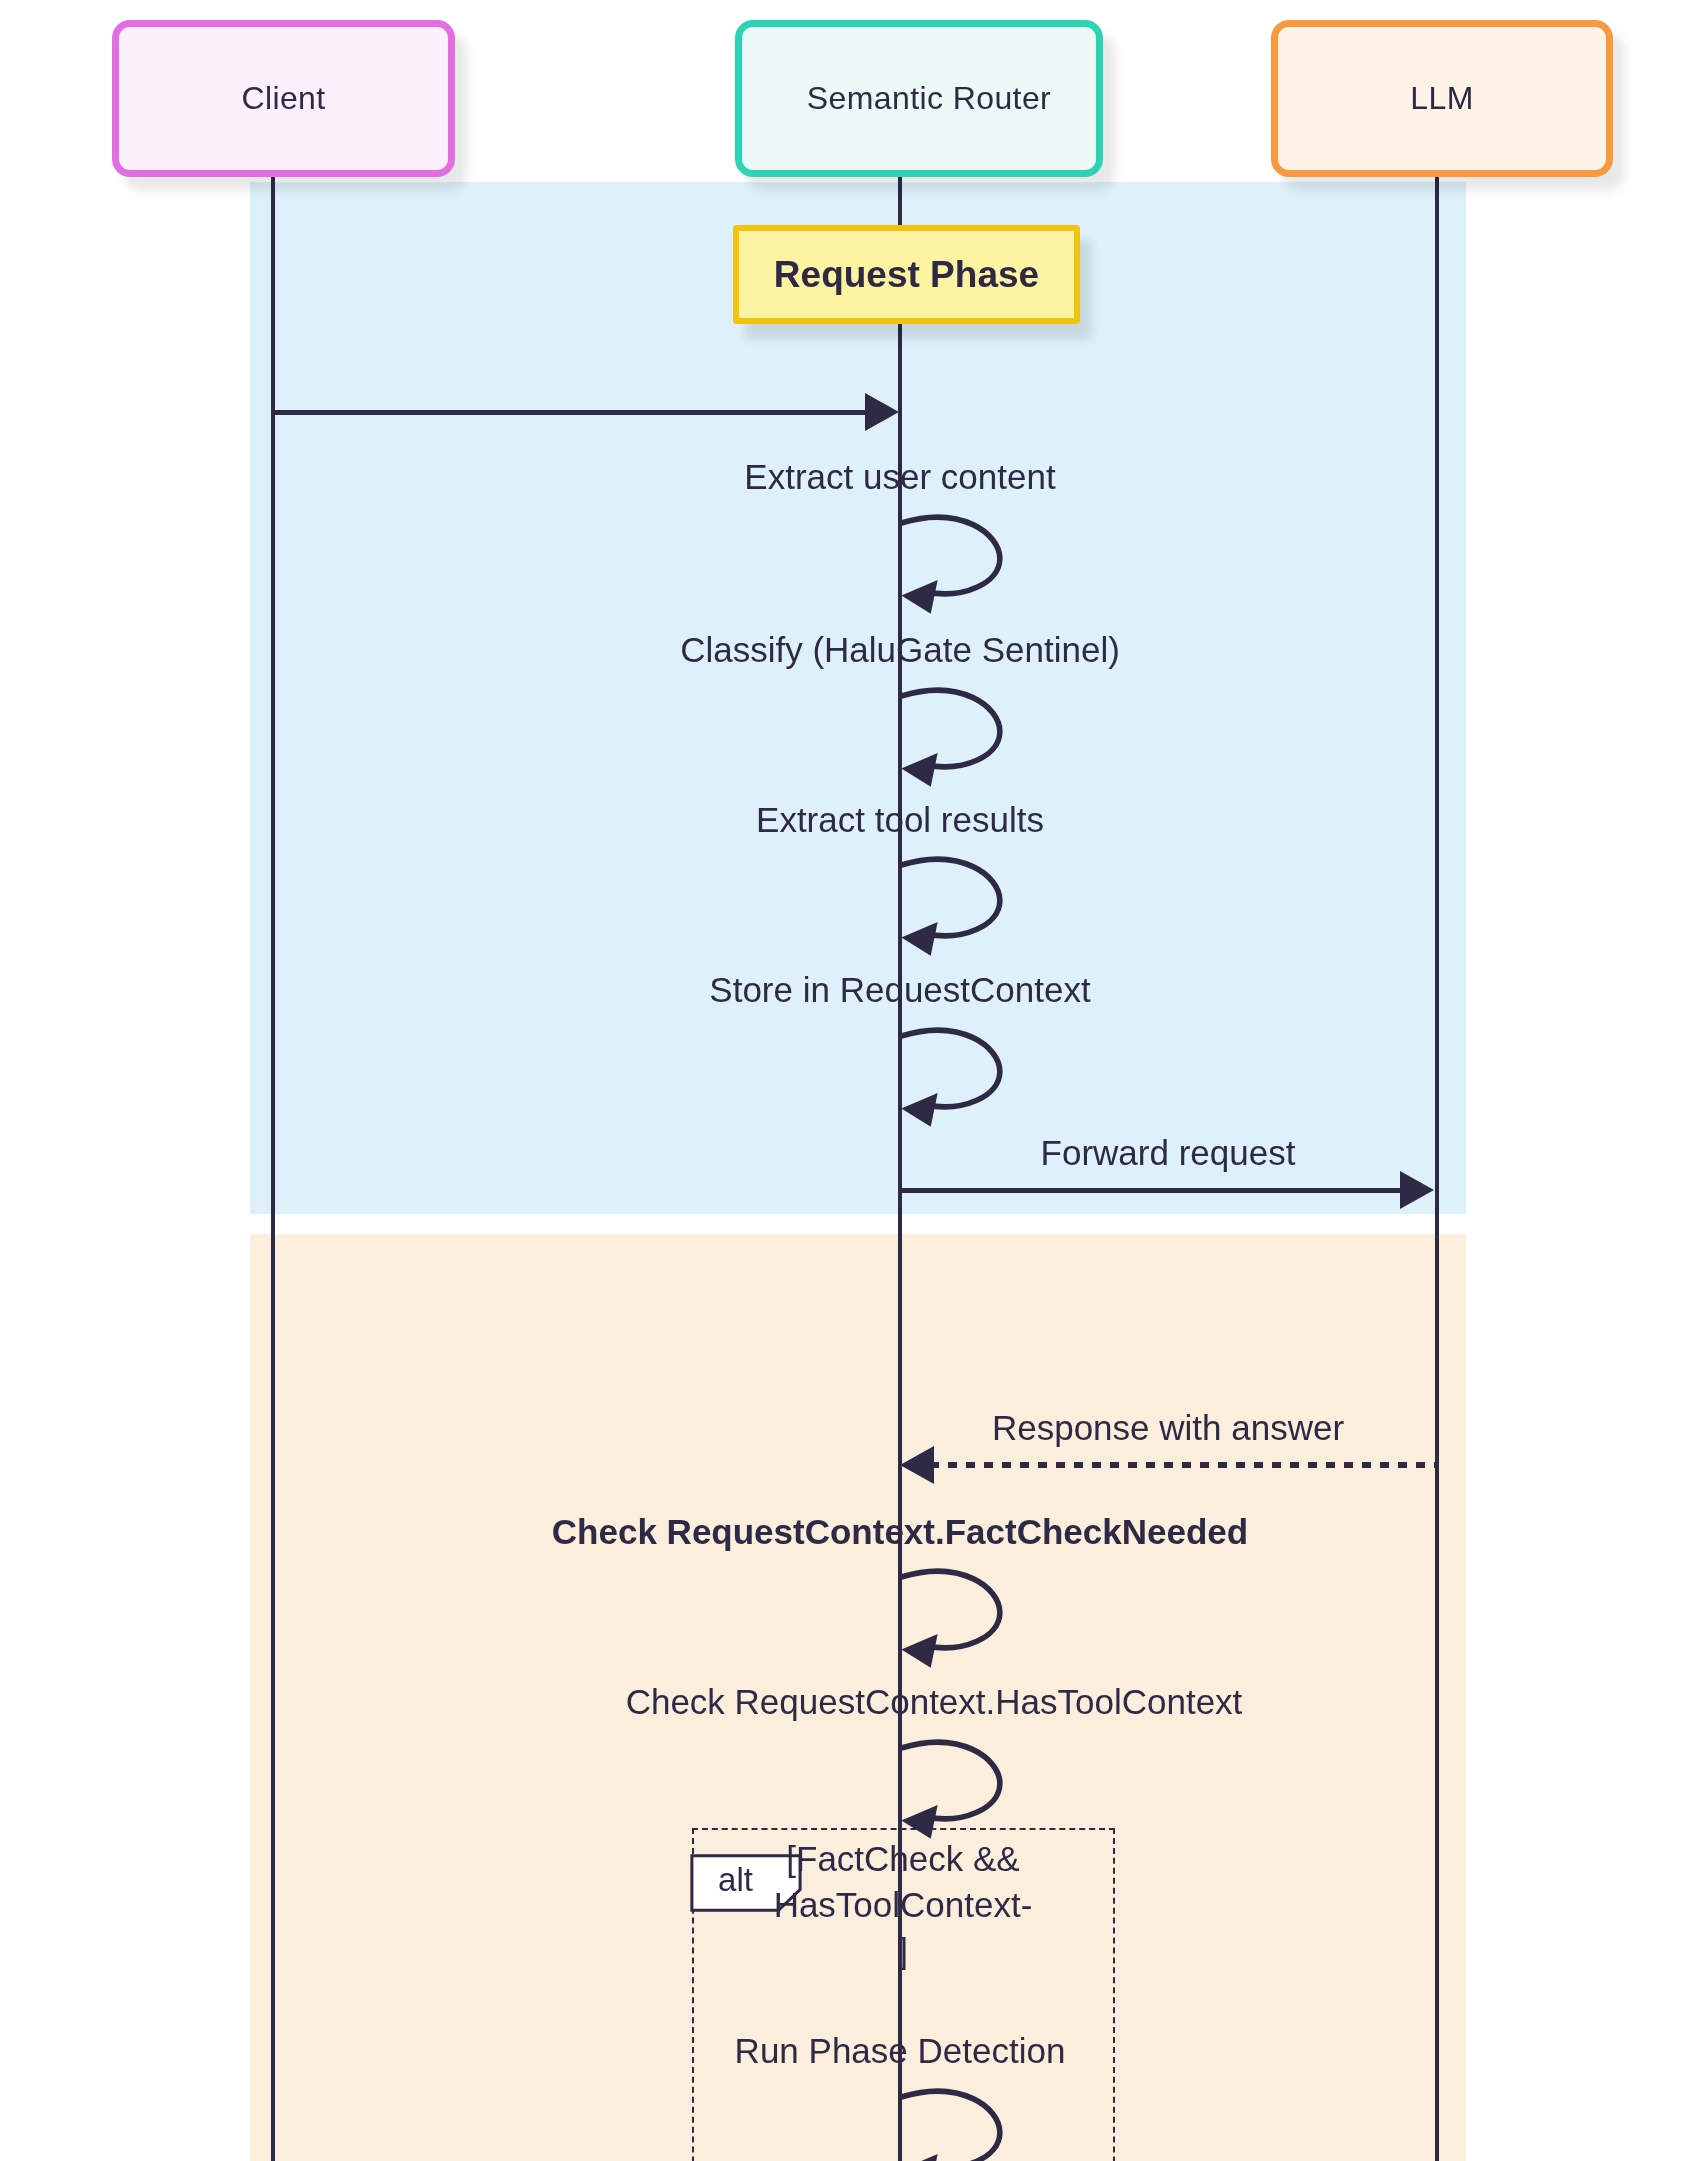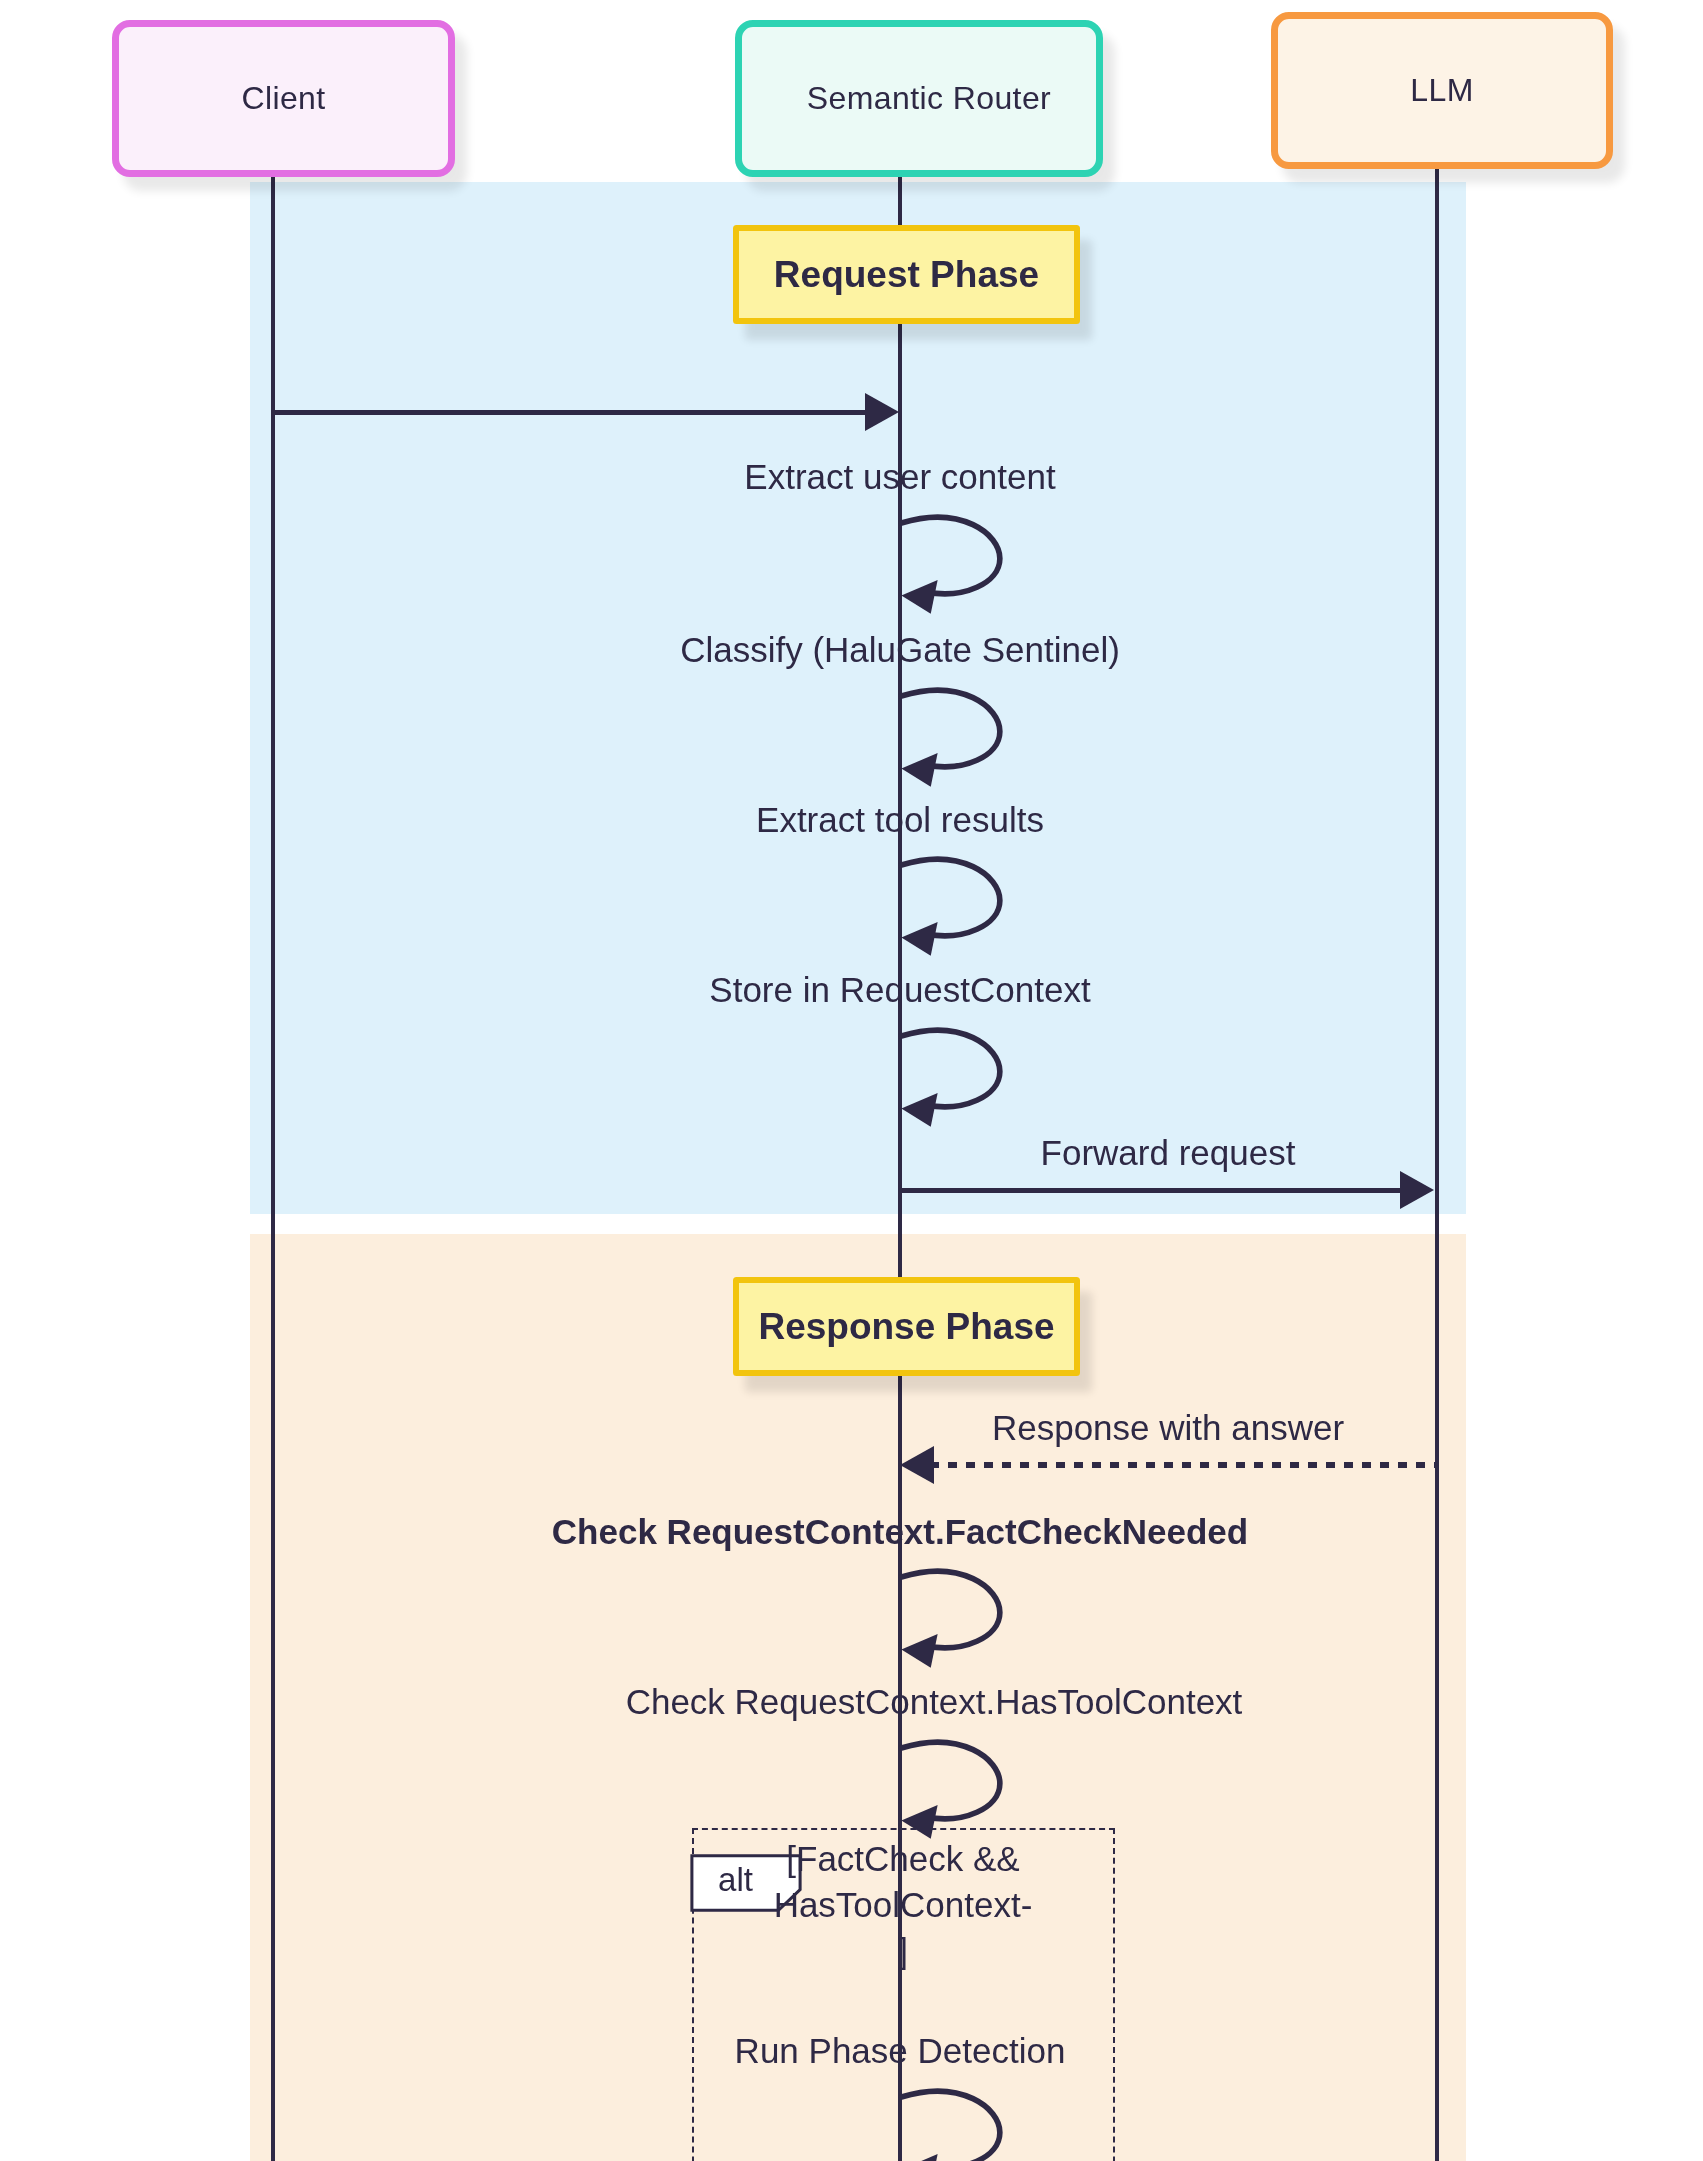--- a/index.html
+++ b/index.html
@@ -123,26 +123,25 @@
     </svg>
     <span>alt</span>
   </div>
   <div class="cond" style="left:903px;top:1836px;">
     <div>[FactCheck &amp;&amp;</div>
     <div>HasToolContext-</div>
     <div>]</div>
   </div>
 
   <div class="note" style="top:225px;">Request Phase</div>
-  <div class="note" style="top:1277px;">Response Phase</div>
 
   <div class="actor client" style="left:112px;top:20.3px;width:329px;">
       <span>Client</span>
     </div>
   <div class="actor router" style="left:735px;top:20.3px;width:334px;padding-left:20px;">
       <span>Semantic Router</span>
     </div>
-  <div class="actor llm" style="left:1271px;top:12px;width:328px;">
+  <div class="actor llm" style="left:1271px;top:20px;width:328px;">
       <span>LLM</span>
     </div>
 
 </div>
 
 
 </body></html>

